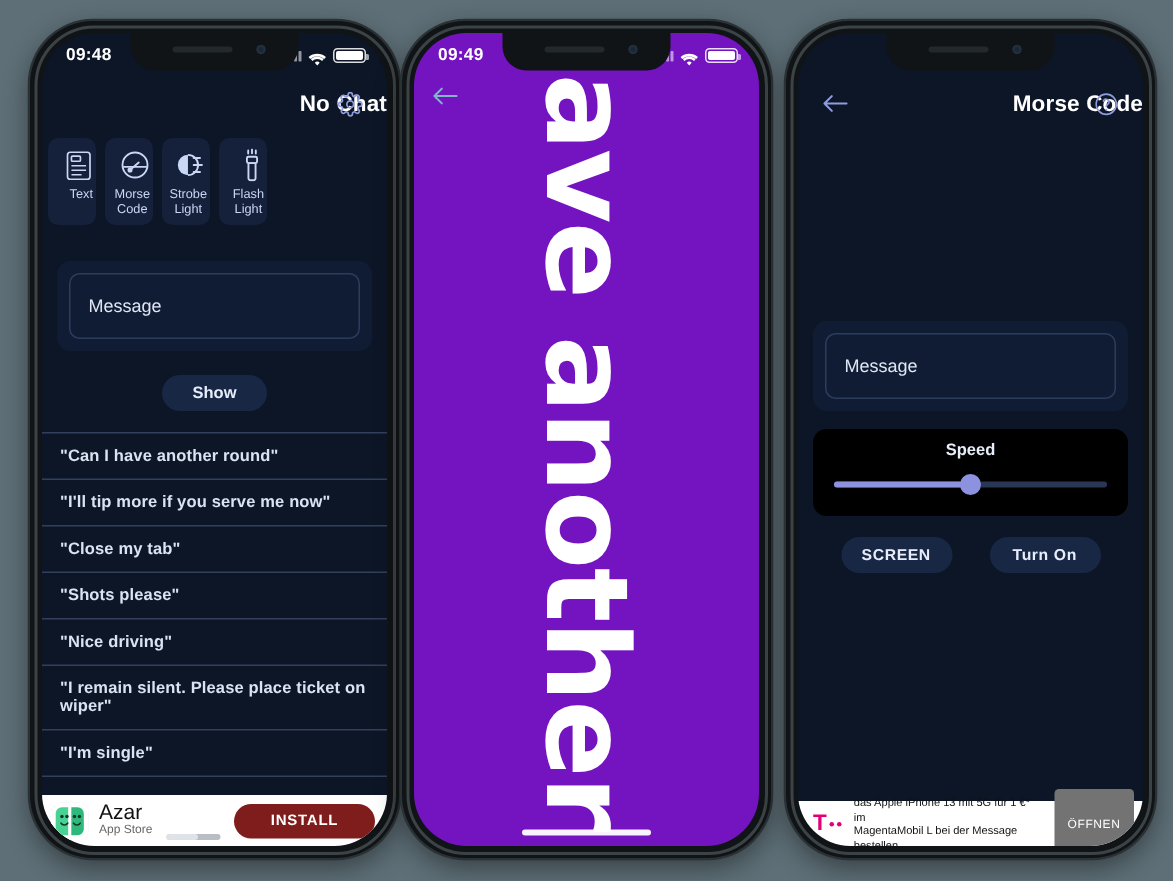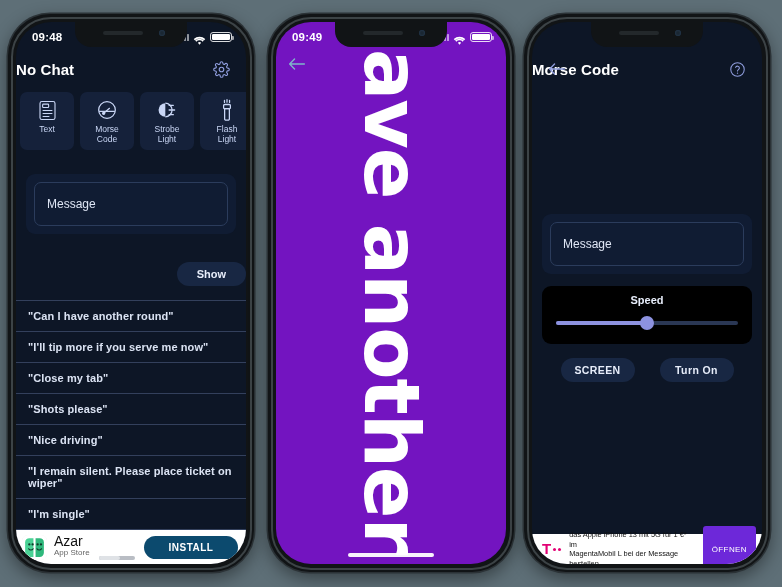--- a/index.html
+++ b/index.html
@@ -25,21 +25,21 @@
     padding: 8px;
     box-shadow: 0 0 0 1.5px #2b3236, 0 6px 18px rgba(0,0,0,.45);
   }
   .phone::after{
     content:"";
     position:absolute; inset:2.5px;
     border-radius:40px;
     border:2px solid #3c4346;
     pointer-events:none;
   }
-  #phone1 { left: 8px; }
+  #phone1 { left: 20px; }
   #phone2 { left: 268px; }
   #phone3 { left: 524px; }
 
   .screen {
     position: relative;
     width: 100%; height: 100%;
     border-radius: 35px;
     overflow: hidden;
     background: #0d1626;
   }
@@ -102,21 +102,21 @@
   .appbar {
     position: relative;
     margin-top: 30px;
     height: 34px;
     display: flex; align-items: center;
     padding: 0 14px;
     color: #fff;
   }
   .appbar .title {
     position: absolute; left: 0; right: 0;
-    text-align: left;
+    text-align: right;
     font-size: 15px; font-weight: bold;
     letter-spacing: .1px;
     pointer-events: none;
   }
   .icon-btn {
     position: relative; z-index: 3;
     width: 22px; height: 22px;
     display:flex; align-items:center; justify-content:center;
     color: #8f9ddd;
   }
@@ -124,26 +124,26 @@
 
   
   .tabs {
     display: flex; gap: 6px;
     padding: 0 4px;
     margin-top: 6px;
     overflow: hidden;
   }
   .tab {
     flex: 0 0 auto;
-    width: 54px;
+    width: 32px;
     background: #15213a;
     border-radius: 7px;
     padding: 7px 2px 6px;
     display: flex; flex-direction: column;
-    align-items: center; gap: 3px;
+    align-items: flex-end; gap: 3px;
     color: #c9d6f5;
     position: relative;
   }
   .tab .tlabel {
     font-size: 8.5px; line-height: 10px;
     text-align: center; font-weight: 500;
     white-space: pre-line;
   }
   .tab.active { background: #15213a; }
   .tab.active::after {
@@ -162,21 +162,21 @@
   }
   .msg-field {
     border: 1px solid #2b3c5c;
     border-radius: 7px;
     height: 44px;
     display: flex; align-items: center;
     padding: 0 12px;
     color: #dfe6f5;
     font-size: 12px;
   }
-  .show-wrap { display:flex; justify-content:flex-end; margin-top: 28px; }
+  .show-wrap { display:flex; justify-content:center; margin-top: 16px; }
   .show-btn {
     background: #182743;
     color: #e7edfa;
     font-size: 11px; font-weight: bold;
     padding: 6px 20px;
     border-radius: 14px;
   }
 
   
   .plist { margin-top: 14px; }
@@ -207,21 +207,21 @@
   .ad1-txt { line-height: 11px; flex: 0 0 auto; }
   .ad1-title { font-size: 14px; color: #111; font-weight: 400; }
   .ad1-sub { font-size: 8px; color: #666; }
   .ad1-mid { flex: 1; position: relative; height: 100%; }
   .ad1-bar {
     position:absolute; bottom: 4px; left: 2px; right: 2px;
     height: 4px; border-radius: 2px; background: #b9bdc4;
   }
   .ad1-bar span { display:block; height:100%; width:58%; border-radius:2px; background:#dfe2e6;}
   .ad1-btn {
-    background: #0c4a6e; color: #fff;
+    background: #7f1d1d; color: #fff;
     font-size: 10px; font-weight: 600; letter-spacing: .5px;
     border-radius: 14px;
     padding: 6px 0;
     width: 94px; text-align: center;
     flex: 0 0 auto;
     margin-right: 2px;
   }
 
   
   .purple-back {
@@ -306,21 +306,21 @@
     padding: 0 6px; gap: 8px;
   }
   .tlogo { display:flex; align-items:center; gap:2px; flex:0 0 auto; padding-left:4px;}
   .tlogo .tmark { color:#e20074; font-weight:bold; font-size:15px; line-height:12px;}
   .tlogo .tdot { width:3px;height:3px;border-radius:50%;background:#e20074;}
   .ad3-txt {
     flex: 1; font-size: 7.4px; line-height: 9.5px;
     color: #111; text-align: left;
   }
   .ad3-btn {
-    background: #6d28d9; color: #fff;
+    background: #737373; color: #fff;
     font-size: 8px; letter-spacing: .4px;
     padding: 19px 9px; border-radius: 3px;
     flex: 0 0 auto;
   }
 </style>
 </head>
 <body>
 
 <div id="stage">
 

